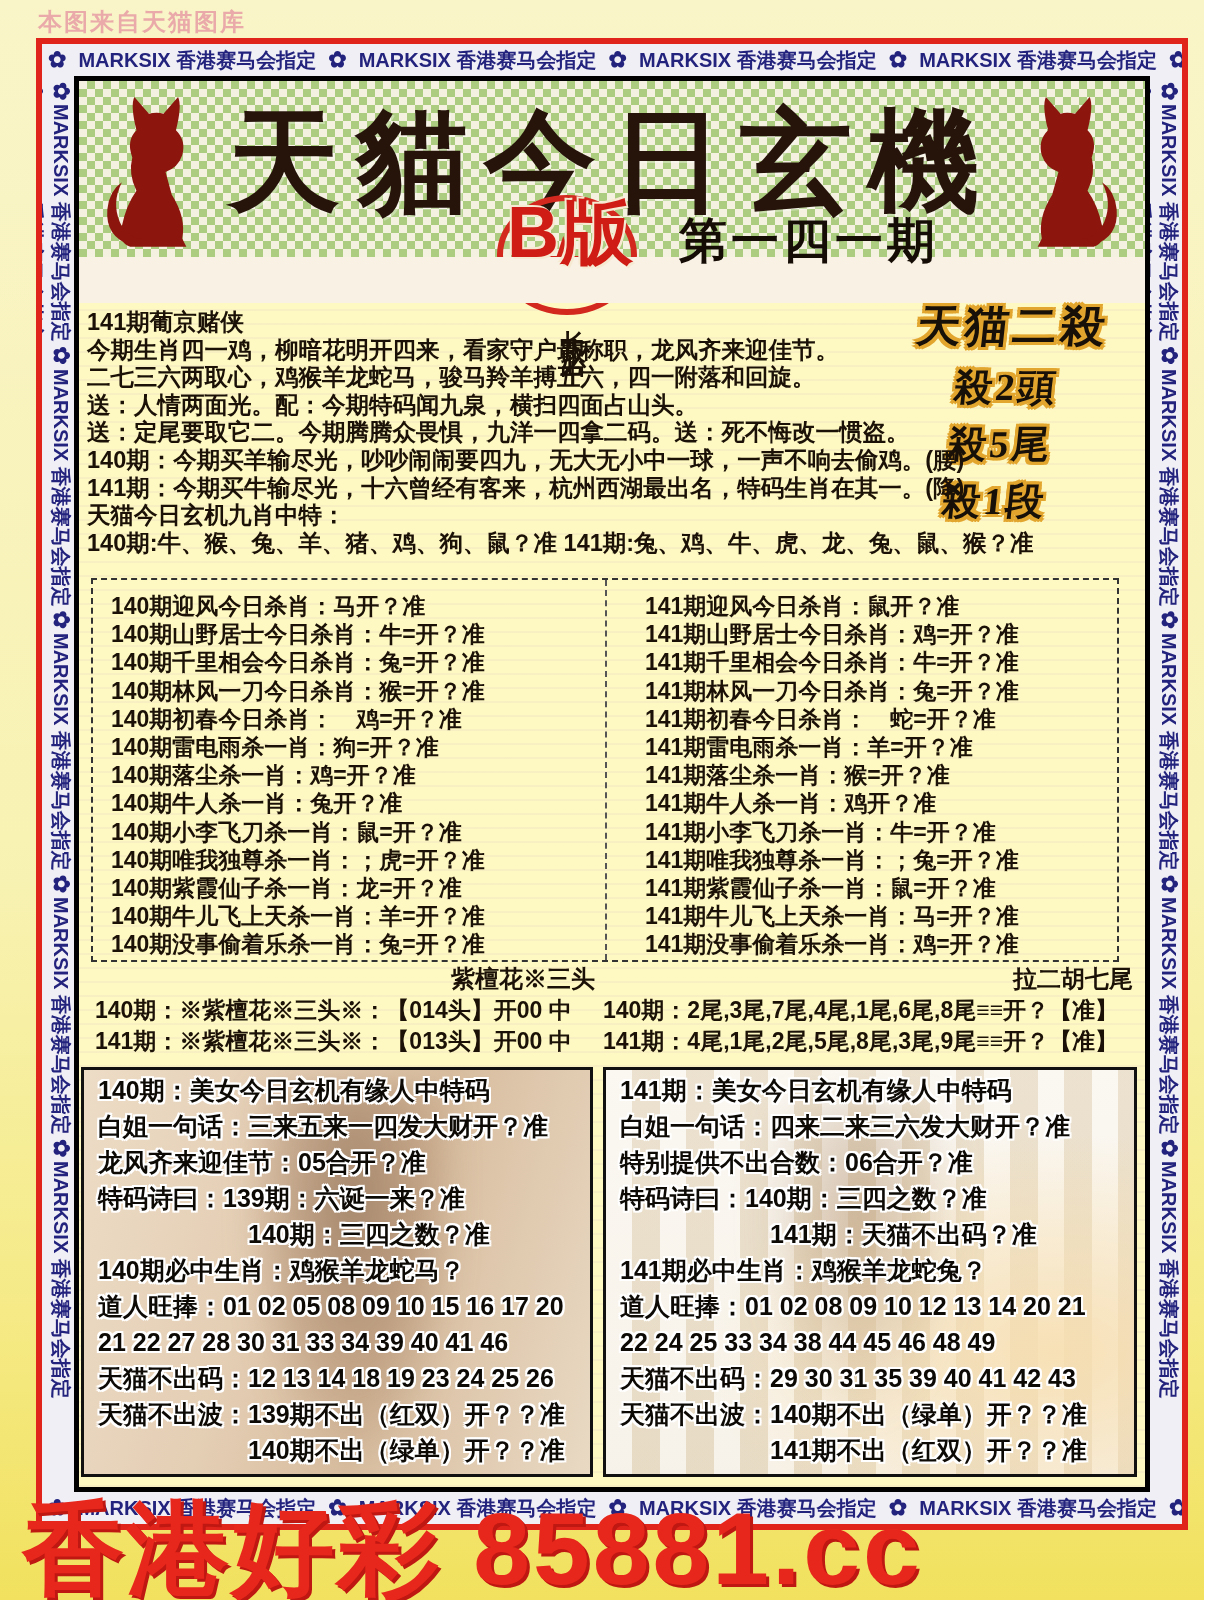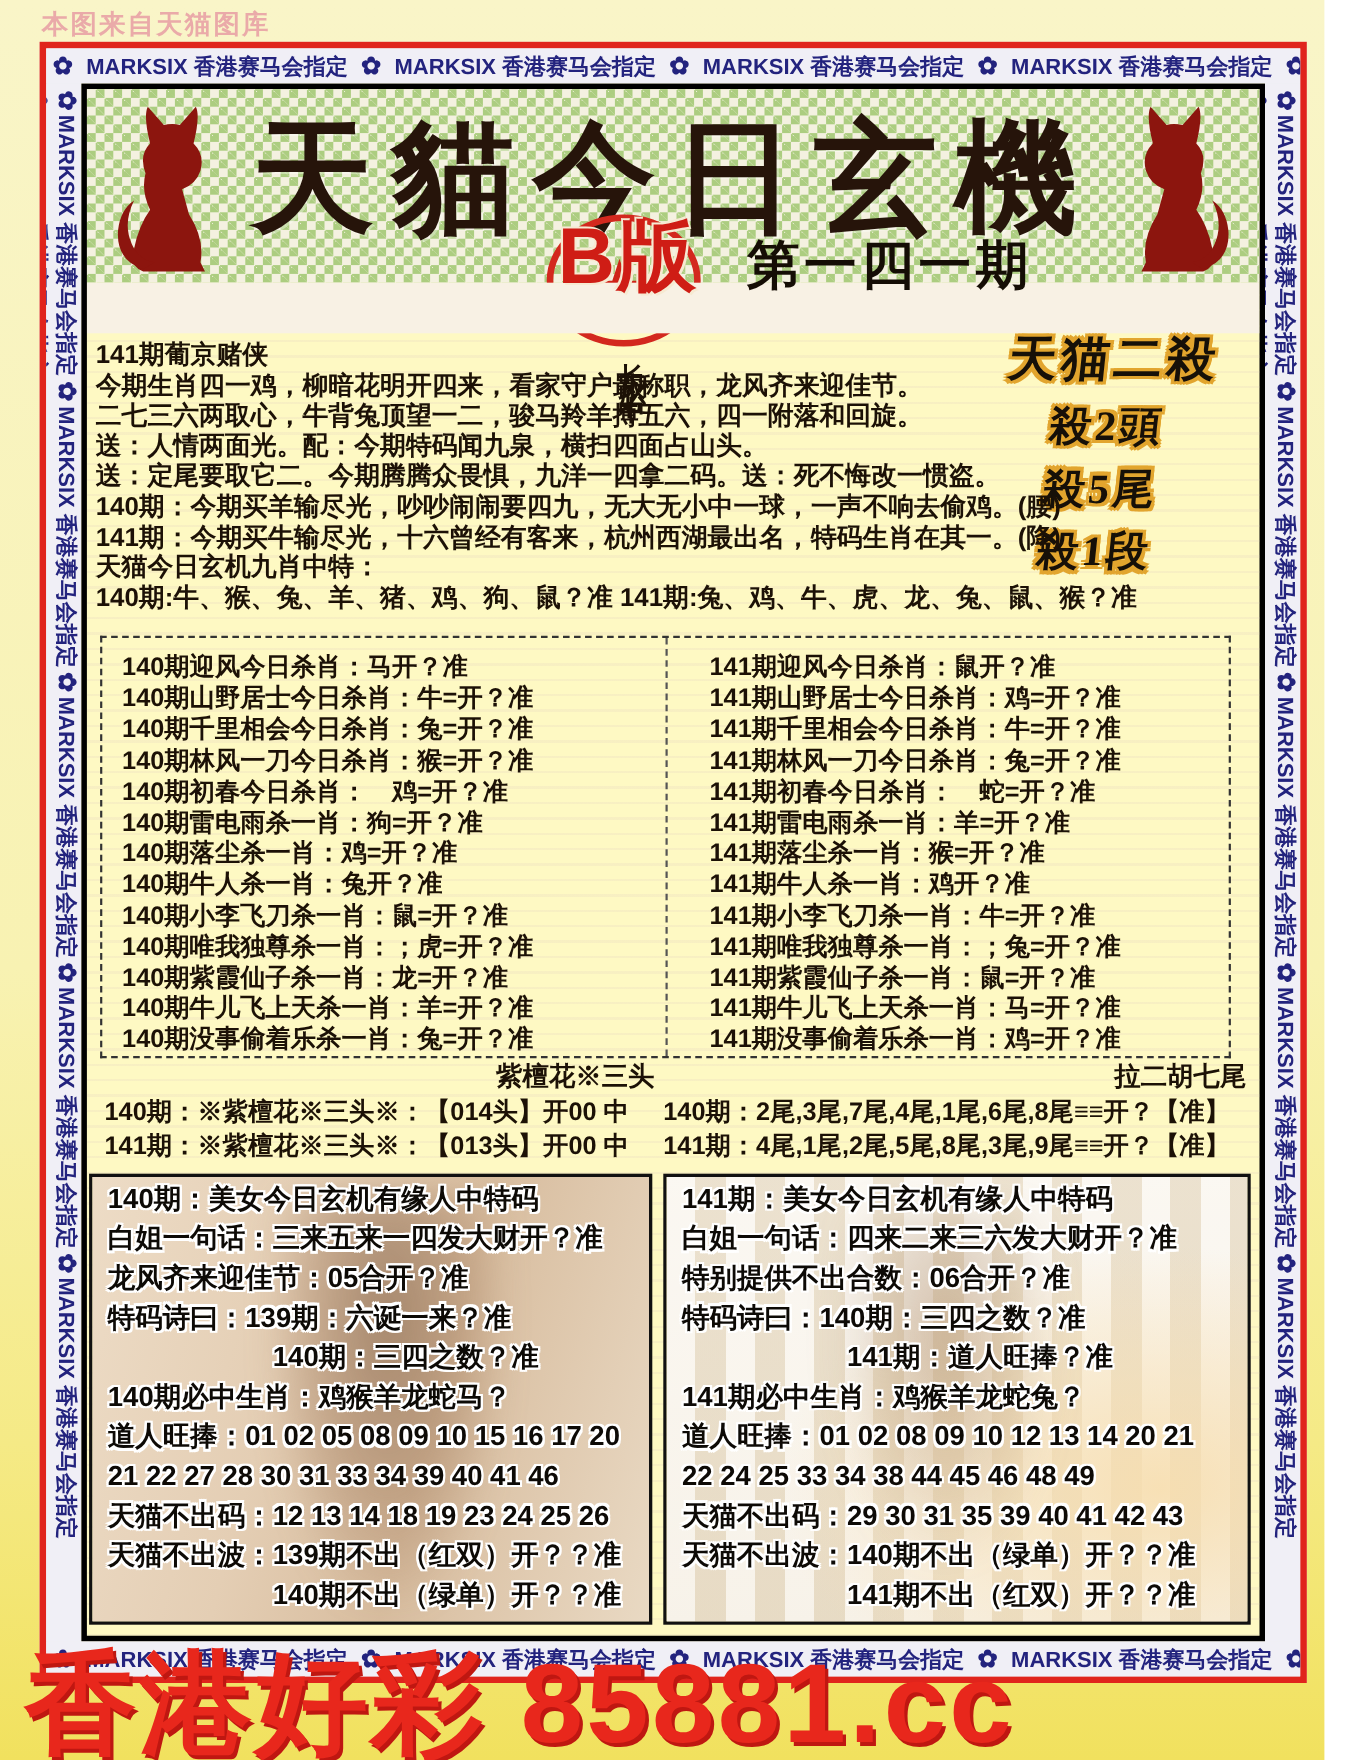--- a/index.html
+++ b/index.html
@@ -160,21 +160,21 @@
       <div class="goldbox">
         <div class="gtitle">天猫二殺</div>
         <div class="gline">殺2頭</div>
         <div class="gline">殺5尾</div>
         <div class="gline">殺1段</div>
       </div>
 
       <div class="maintext">
           <div class="mline">141期葡京赌侠</div>
           <div class="mline">今期生肖四一鸡，柳暗花明开四来，看家守户最称职，龙风齐来迎佳节。</div>
-          <div class="mline">二七三六两取心，牛背兔顶望一二，骏马羚羊搏五六，四一附落和回旋。</div>
+          <div class="mline">二七三六两取心，鸡猴羊龙蛇马，骏马羚羊搏五六，四一附落和回旋。</div>
           <div class="mline">送：人情两面光。配：今期特码闻九泉，横扫四面占山头。</div>
           <div class="mline">送：定尾要取它二。今期腾腾众畏惧，九洋一四拿二码。送：死不悔改一惯盗。</div>
           <div class="mline">140期：今期买羊输尽光，吵吵闹闹要四九，无大无小中一球，一声不响去偷鸡。(腰)</div>
           <div class="mline">141期：今期买牛输尽光，十六曾经有客来，杭州西湖最出名，特码生肖在其一。(降)</div>
           <div class="mline">天猫今日玄机九肖中特：</div>
           <div class="mline">140期:牛、猴、兔、羊、猪、鸡、狗、鼠？准 141期:兔、鸡、牛、虎、龙、兔、鼠、猴？准</div>
         </div>
 
       <div class="dashbox">
         <div class="dcol dcol-left">
@@ -245,21 +245,21 @@
       </div>
       <div class="bbox bbox-right">
         <div class="photo photo-right">
             <div class="blob"></div>
           </div>
         <div class="bcontent">
             <div class="bline">141期：美女今日玄机有缘人中特码</div>
             <div class="bline">白姐一句话：四来二来三六发大财开？准</div>
             <div class="bline">特别提供不出合数：06合开？准</div>
             <div class="bline">特码诗曰：140期：三四之数？准</div>
-            <div class="bline">　　　　　　141期：道人旺捧？准</div>
+            <div class="bline">　　　　　　141期：天猫不出码？准</div>
             <div class="bline">141期必中生肖：鸡猴羊龙蛇兔？</div>
             <div class="bline">道人旺捧：01 02 08 09 10 12 13 14 20 21</div>
             <div class="bline">22 24 25 33 34 38 44 45 46 48 49</div>
             <div class="bline">天猫不出码：29 30 31 35 39 40 41 42 43</div>
             <div class="bline">天猫不出波：140期不出（绿单）开？？准</div>
             <div class="bline">　　　　　　141期不出（红双）开？？准</div>
           </div>
       </div>
 
     </div>

